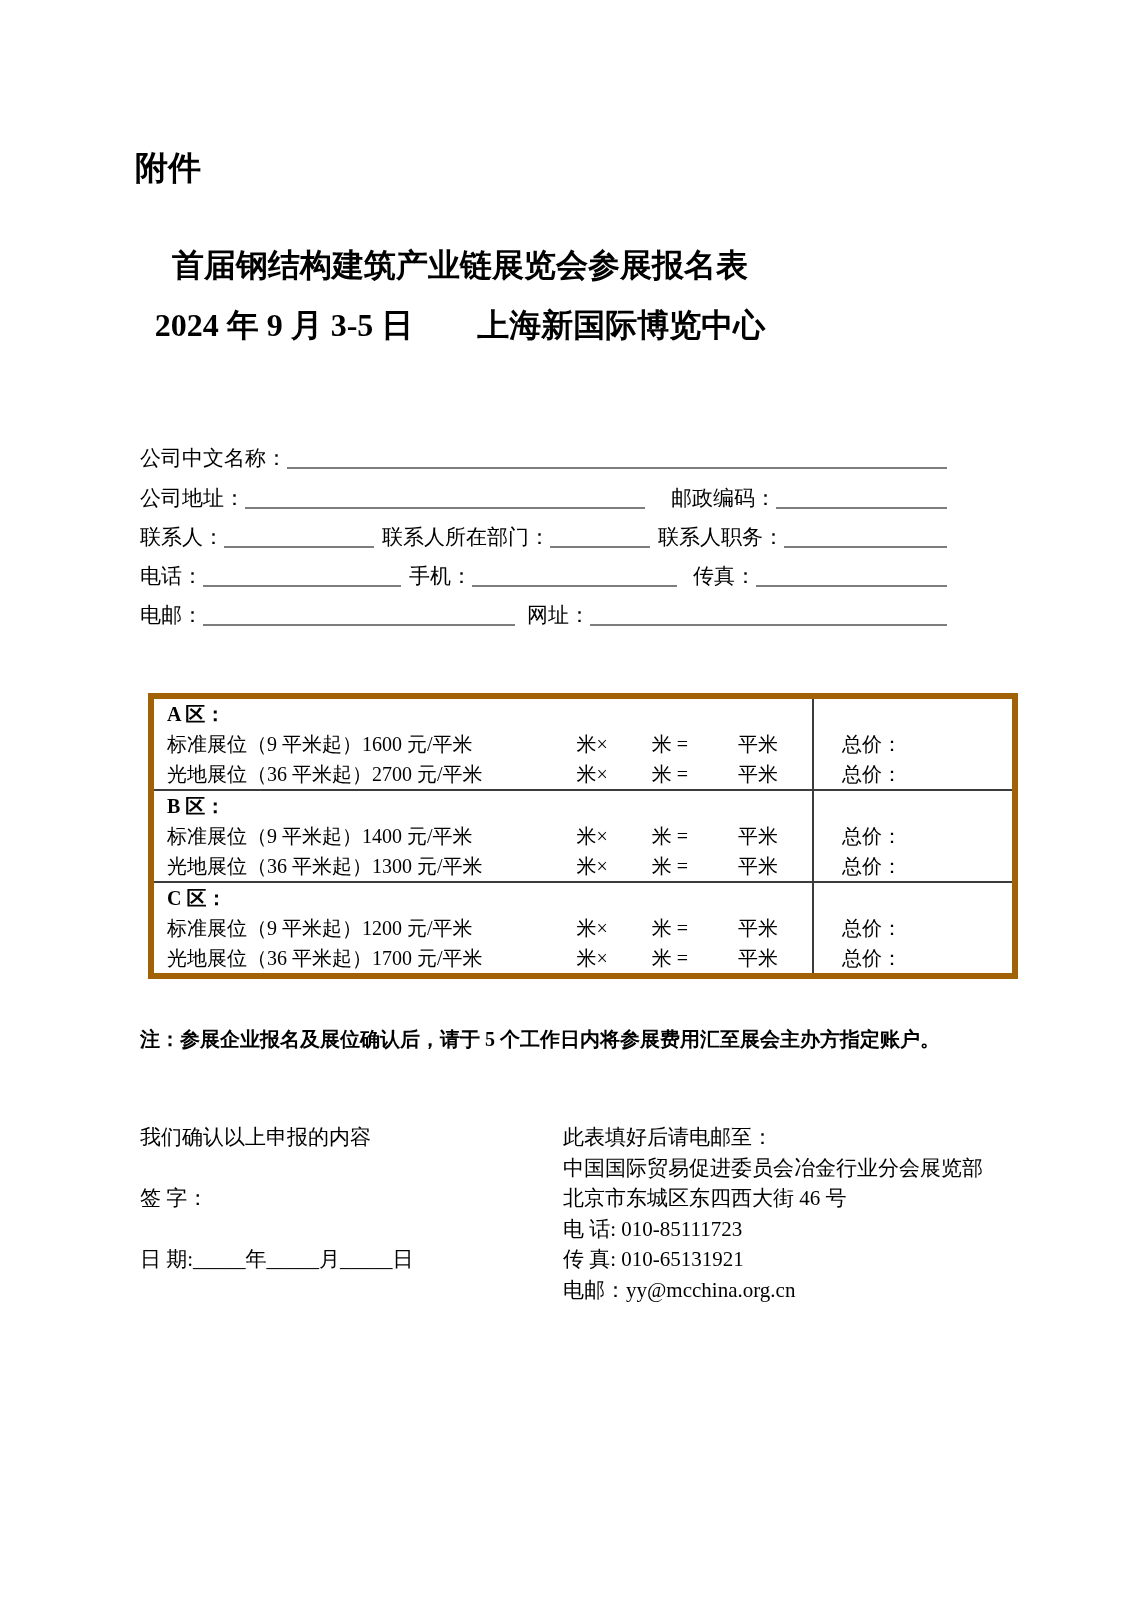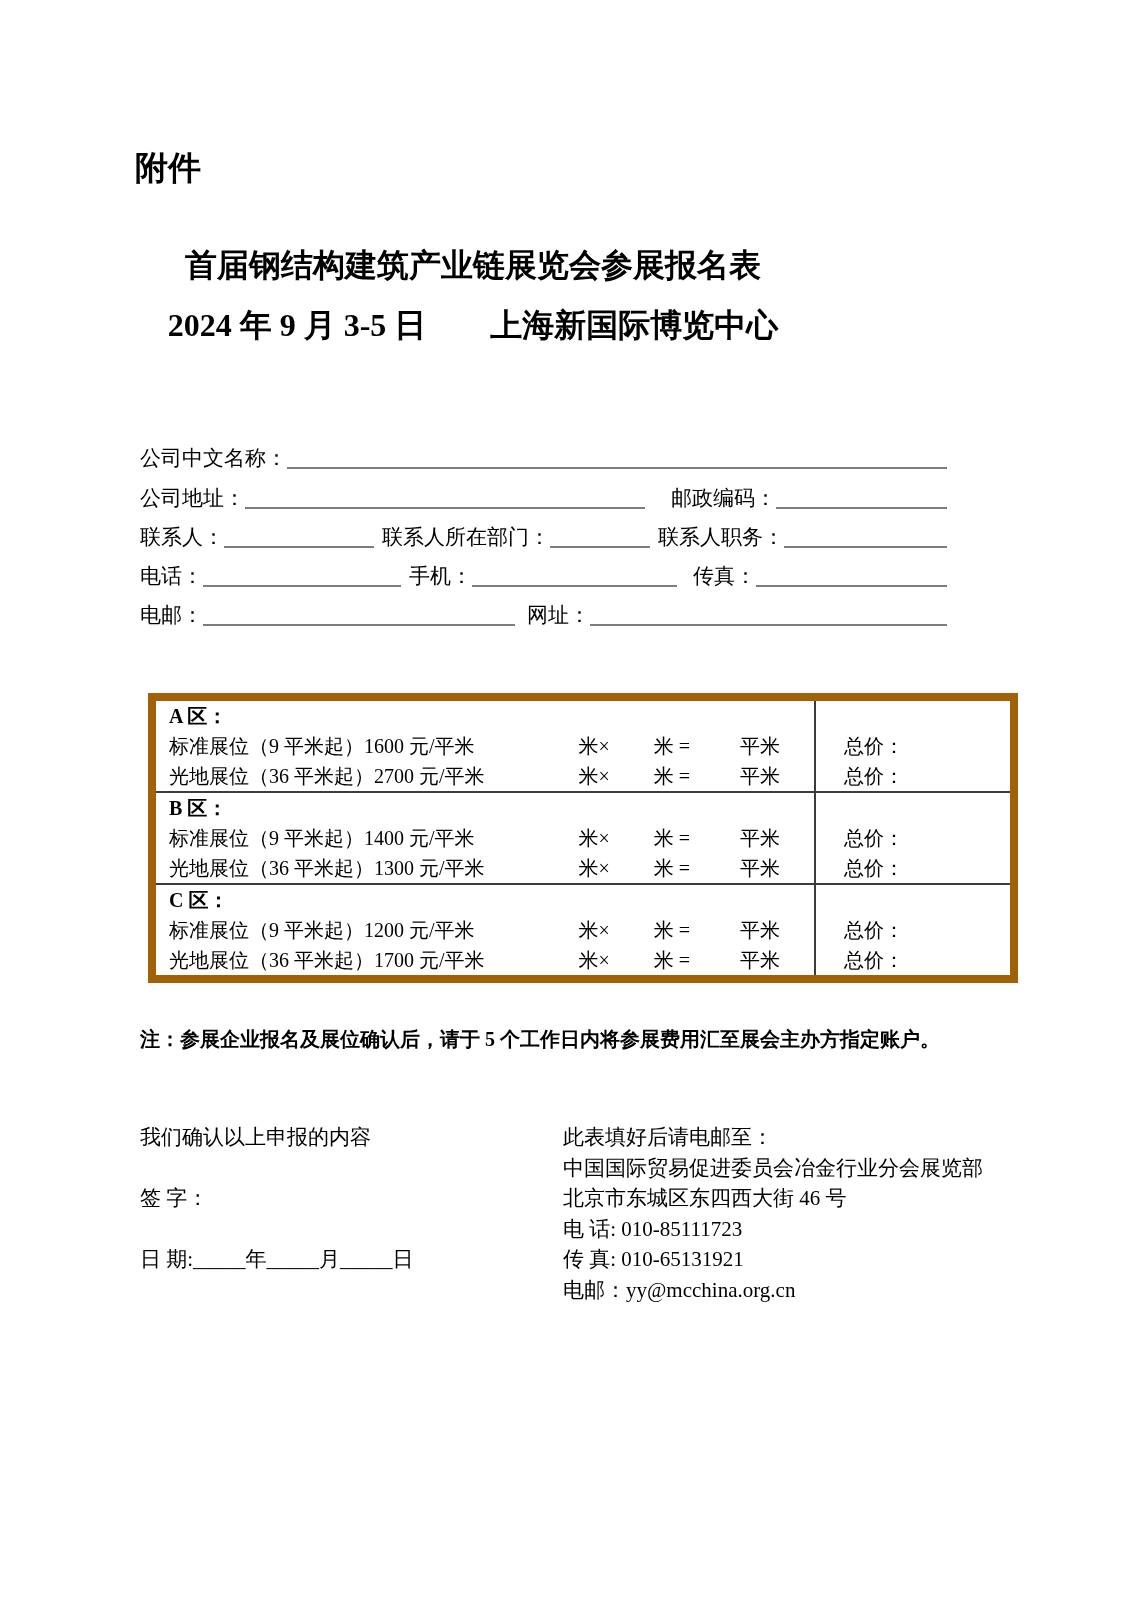--- a/index.html
+++ b/index.html
@@ -12,21 +12,21 @@
     color:#000000;
     overflow:hidden;
   }
   
   .attachment{
     position:absolute;left:135px;top:150px;
     font-family:"Liberation Sans","DejaVu Sans",sans-serif;
     font-weight:700;font-size:33px;line-height:1.1;
   }
   .title{
-    position:absolute;left:13px;width:920px;text-align:center;
+    position:absolute;left:0;width:920px;text-align:center;
     font-weight:700;font-size:32px;line-height:1.2;white-space:pre;
   }
   .title1{top:246px;}
   .title2{top:306px;}
   
   .form{position:absolute;left:140px;top:430px;width:807px;font-size:21px;}
   .frow{display:flex;align-items:flex-end;height:39.3px;}
   .flabel{line-height:1;white-space:pre;}
   .uline{border-bottom:2px solid #7d7d7d;height:2px;display:inline-block;}
   .fill{flex:1;}
@@ -36,21 +36,21 @@
   .w198{width:198px;}
   .w205{width:205px;}
   .w312{width:312px;}
   .g8{width:8px;}
   .g12{width:12px;}
   .g16{width:16px;}
   .g26{width:26px;}
   
   .ptable{
     position:absolute;left:148px;top:693px;width:870px;
-    border:8px solid #a16207;font-size:20px;box-sizing:border-box;
+    border:6px solid #a16207;font-size:20px;box-sizing:border-box;
   }
   .t-section{display:flex;height:90px;border-bottom:2px solid #3c3c3c;}
   .t-section:last-child{border-bottom:none;}
   .t-left{width:660px;border-right:2px solid #3c3c3c;box-sizing:border-box;padding-left:13px;}
   .t-right{flex:1;padding-left:28px;}
   .t-line{height:30px;line-height:30px;display:flex;align-items:center;white-space:pre;}
   .t-zone{font-weight:700;}
   .t-desc{white-space:pre;}
   .t-sp{flex:1;}
   .t-g44{width:44px;}

